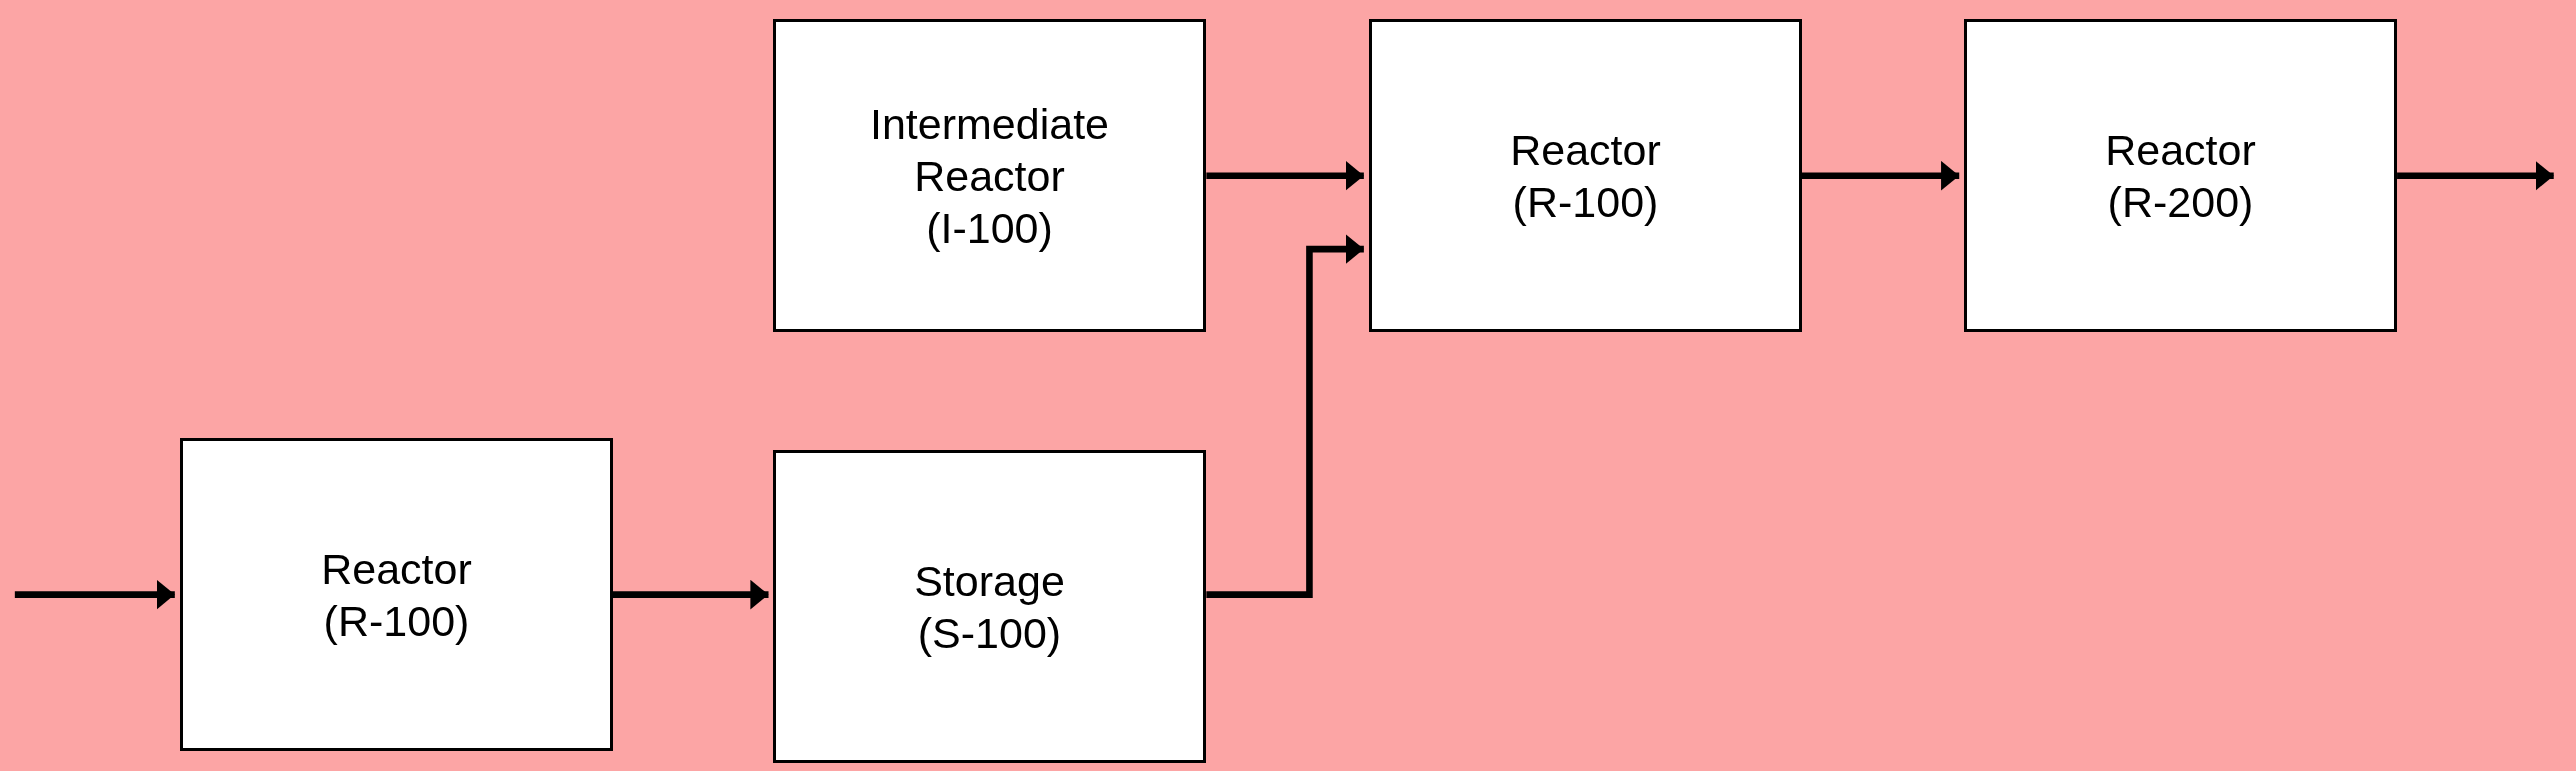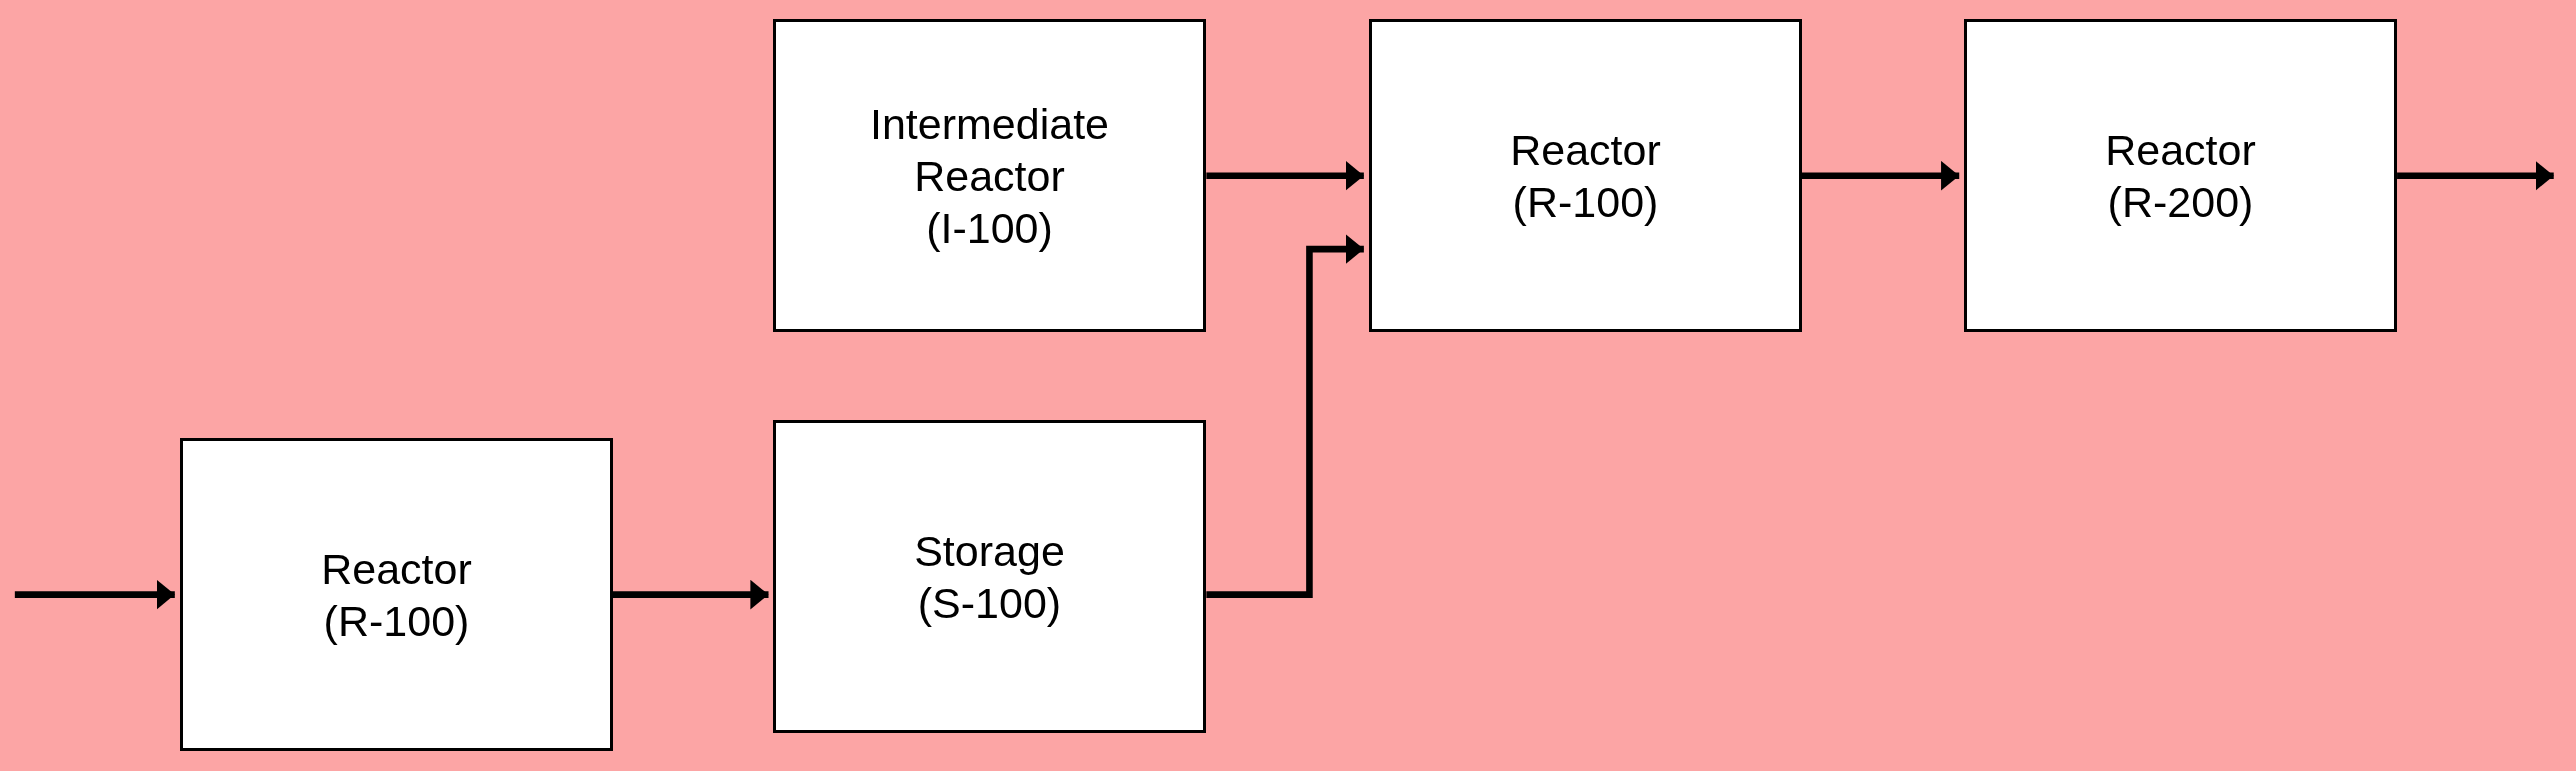--- a/index.html
+++ b/index.html
@@ -46,21 +46,21 @@
   .node .label-line {
     font-size: 43px;
     line-height: 52px;
     color: #000000;
     white-space: nowrap;
   }
   .n-i100 { left: 773px;  top: 19px; }
   .n-r200 { left: 1369px; top: 19px; }
   .n-r300 { left: 1964px; top: 19px; }
   .n-r100 { left: 180px;  top: 438px; }
-  .n-s100 { left: 773px;  top: 420px; }
+  .n-s100 { left: 773px;  top: 450px; }
 </style>
 </head>
 <body>
 
 <div class="canvas">
 
   <svg class="edges-layer" viewBox="0 0 3124 936" xmlns="http://www.w3.org/2000/svg">
     <defs>
       <marker id="arrowhead" markerUnits="userSpaceOnUse" markerWidth="24" markerHeight="38" refX="22" refY="18" orient="auto">
         <path d="M0,0 L22,18 L0,36 Z" fill="#000000"></path>

